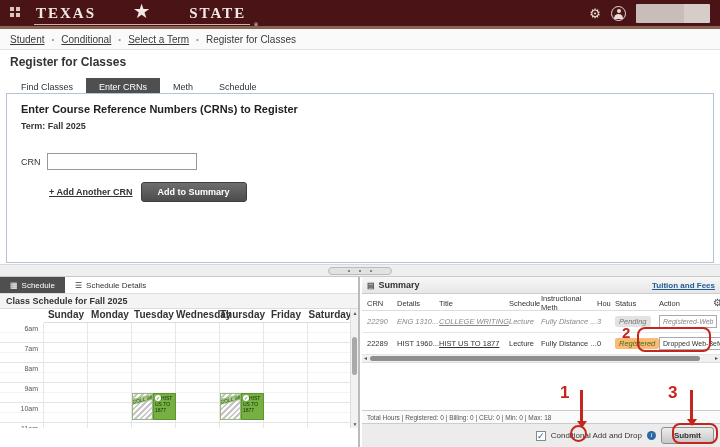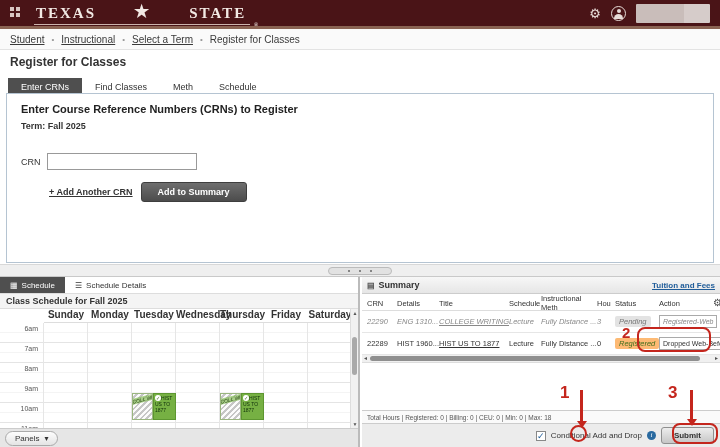--- a/index.html
+++ b/index.html
@@ -134,31 +134,31 @@
       <span class="gear">⚙</span>
       <span class="person"></span>
       <span class="redacted"></span>
     </div>
   </div>
   <div class="accent-strip"></div>
 
   <div class="breadcrumb">
     <span class="crumb">Student</span>
     <span class="crumb-sep">•</span>
-    <span class="crumb">Instructional</span>
+    <span class="crumb">Conditional</span>
     <span class="crumb-sep">•</span>
     <span class="crumb">Select a Term</span>
     <span class="crumb-sep">•</span>
     <span class="crumb last">Register for Classes</span>
   </div>
 
   <div class="page-title">Register for Classes</div>
   <div class="main-tabs">
+    <div class="main-tab">Find Classes</div>
     <div class="main-tab active">Enter CRNs</div>
-    <div class="main-tab">Find Classes</div>
     <div class="main-tab">Meth</div>
     <div class="main-tab">Schedule</div>
   </div>
 
   <div class="crn-panel">
     <div class="crn-heading">Enter Course Reference Numbers (CRNs) to Register</div>
     <div class="crn-term">Term: Fall 2025</div>
     <div class="crn-row">
       <span class="crn-label">CRN</span>
       <input class="crn-input" type="text" value="" style="">
@@ -218,26 +218,20 @@
           </div>
         <div class="ev-reg"><span class="chk">✓</span><span>HIST US TO 1877</span></div>
       </div>
 
       <div class="cal-vscroll">
         <span class="arr" style="top:1px">▲</span>
         <span class="thumb"></span>
         <span class="arr" style="bottom:1px">▼</span>
       </div>
     </div>
-    <div class="sched-footer">
-      <button class="panels-btn">
-        <span>Panels</span>
-        <span>▾</span>
-      </button>
-    </div>
   </div>
 
   <div class="summary-panel">
     <div class="sum-header">
       <div class="sum-title">
         <span class="ticon">▤</span>
         <span>Summary</span>
       </div>
       <span class="tuition-link">Tuition and Fees</span>
     </div>

